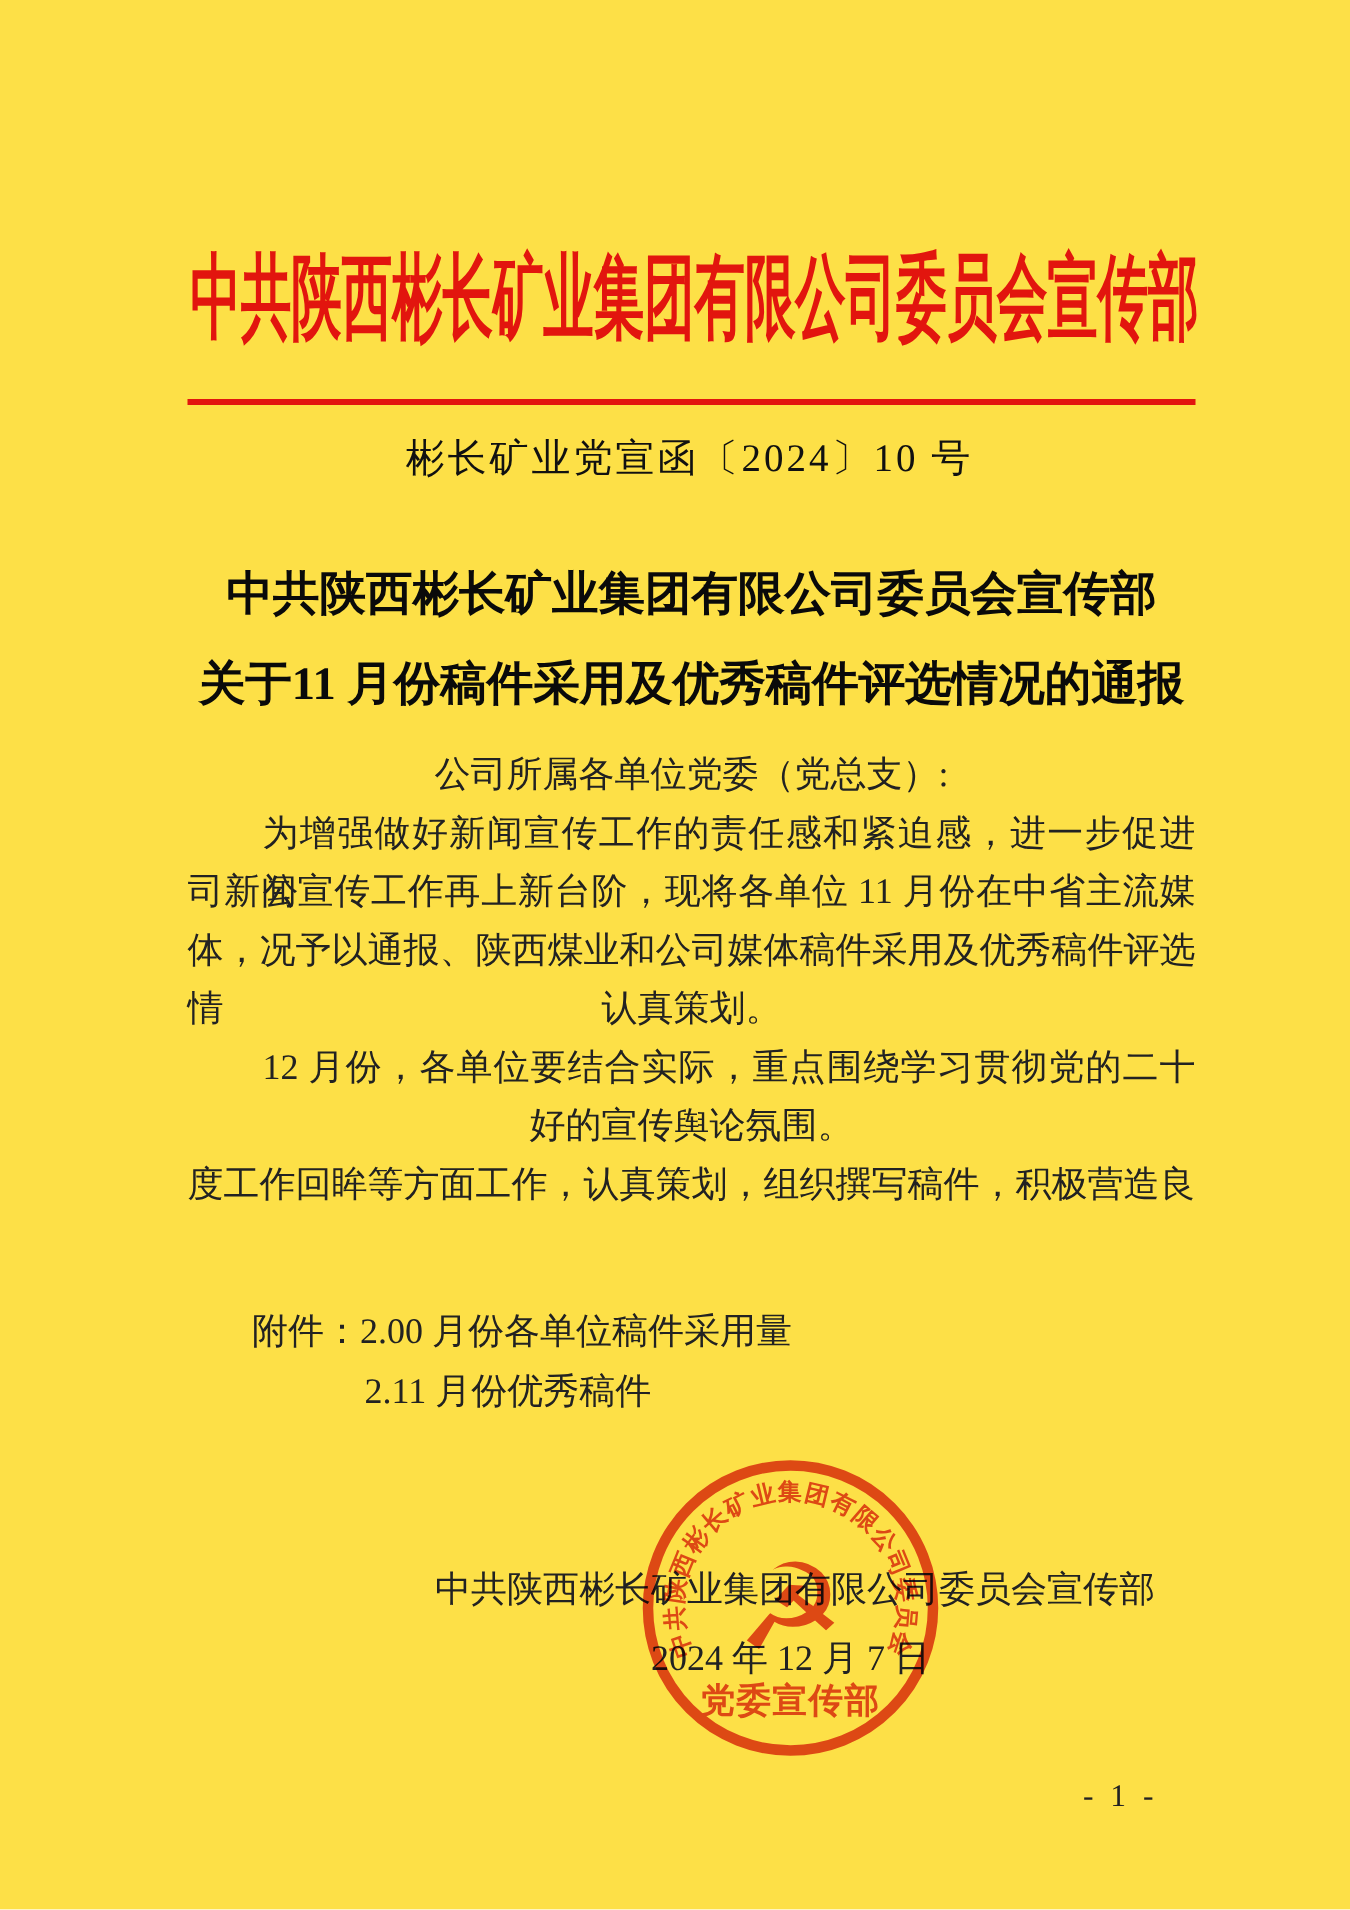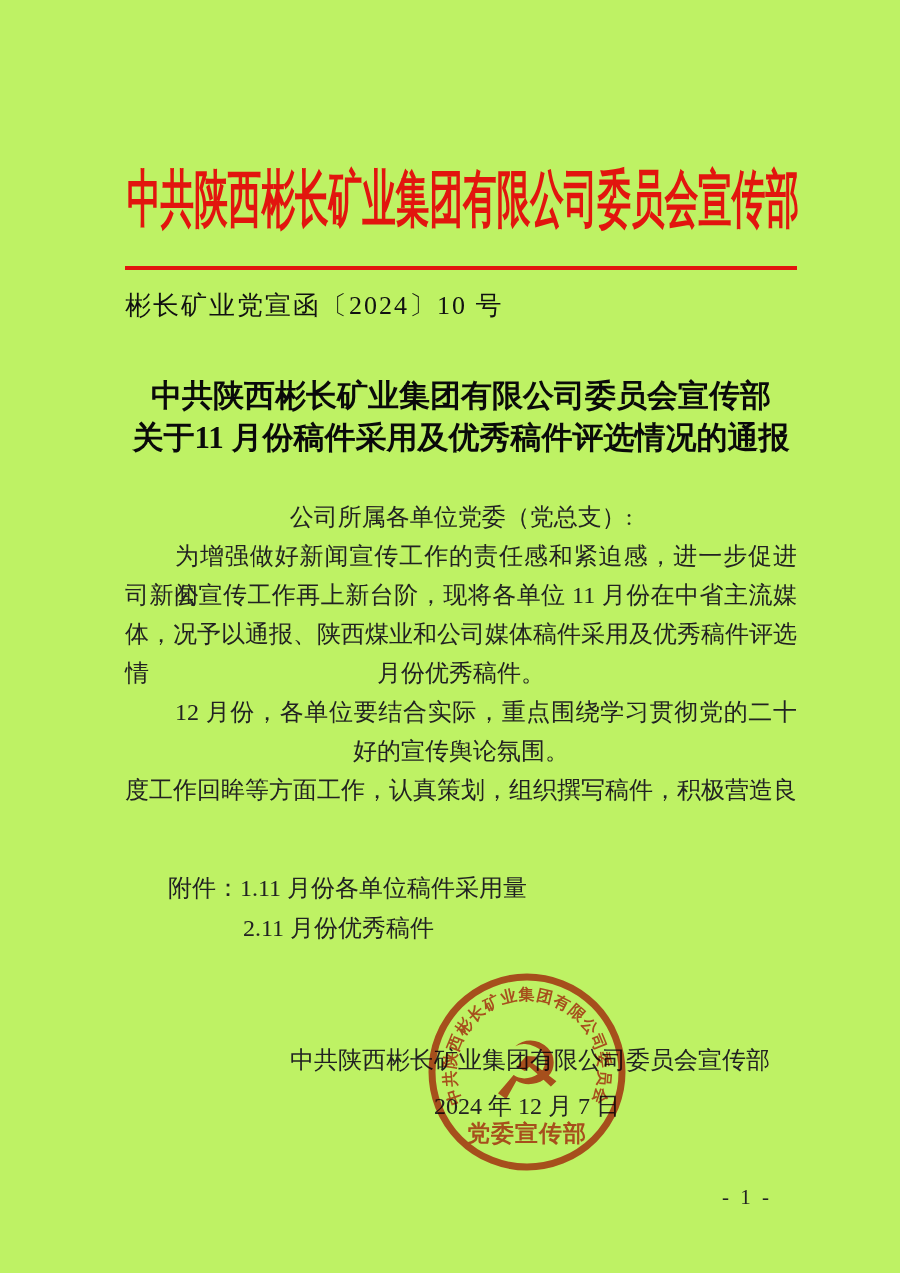--- a/index.html
+++ b/index.html
@@ -1,19 +1,19 @@
 <!DOCTYPE html>
 <html><head>
 <meta charset="utf-8">
 <style>
   html,body{margin:0;padding:0;background:#ffffff;}
   .page{
     position:relative;
     width:900px;height:1273px;
-    background:#bef264;
+    background:#fde047;
     overflow:hidden;
     font-family:"Liberation Serif","DejaVu Serif",serif;
     color:#1d1d1d;
   }
   
   .header-title{
     position:absolute;left:127px;top:164px;
     font-family:"Liberation Sans","DejaVu Sans",sans-serif;
     font-weight:900;
     font-size:62px;line-height:70px;
@@ -22,35 +22,35 @@
     transform:scaleX(0.542);
     transform-origin:left top;
     letter-spacing:0;
   }
   .red-rule{
     position:absolute;left:125px;top:266px;
     width:672px;height:4px;background:#e2150e;
   }
   .doc-number{
     position:absolute;left:125px;top:289px;width:669px;
-    text-align:left;
+    text-align:center;
     font-size:26px;line-height:34px;
     letter-spacing:2px;color:#111;
     white-space:nowrap;
     font-family:Liberation Serif, serif;
   }
   
   .doc-title-line{
     position:absolute;left:113px;width:696px;
     text-align:center;font-weight:bold;
     font-size:31px;line-height:40px;color:#0a0a0a;
     white-space:nowrap;letter-spacing:0px;
   }
   .doc-title-line.l1{top:376px;}
-  .doc-title-line.l2{top:418px;}
+  .doc-title-line.l2{top:436px;}
   
   .body-block{position:absolute;left:125px;top:498px;width:672px;}
   .bline{
     height:39px;line-height:39px;
     font-size:24px;color:#222;
     text-align:center;white-space:nowrap;
   }
   .bline.fill{
     white-space:normal;
     text-align:justify;
@@ -97,28 +97,28 @@
   <div class="doc-number">彬长矿业党宣函〔2024〕10 号</div>
 
   <div class="doc-title-line l1">中共陕西彬长矿业集团有限公司委员会宣传部</div>
   <div class="doc-title-line l2">关于11 月份稿件采用及优秀稿件评选情况的通报</div>
 
   <div class="body-block">
     <div class="bline">公司所属各单位党委（党总支）:</div>
     <div class="bline fill indent">为增强做好新闻宣传工作的责任感和紧迫感，进一步促进公</div>
     <div class="bline fill">司新闻宣传工作再上新台阶，现将各单位 11 月份在中省主流媒</div>
     <div class="bline fill">体，况予以通报、陕西煤业和公司媒体稿件采用及优秀稿件评选情</div>
-    <div class="bline">月份优秀稿件。</div>
+    <div class="bline">认真策划。</div>
     <div class="bline fill indent">12 月份，各单位要结合实际，重点围绕学习贯彻党的二十</div>
     <div class="bline">好的宣传舆论氛围。</div>
     <div class="bline fill">度工作回眸等方面工作，认真策划，组织撰写稿件，积极营造良</div>
   </div>
 
   <div class="attach-block">
-    <div class="aline a1">附件：1.11 月份各单位稿件采用量</div>
+    <div class="aline a1">附件：2.00 月份各单位稿件采用量</div>
     <div class="aline a2">2.11 月份优秀稿件</div>
   </div>
 
   <div class="sig-dept">中共陕西彬长矿业集团有限公司委员会宣传部</div>
   <div class="sig-date">2024 年 12 月 7 日</div>
 
   <svg class="seal" viewBox="0 0 206 210" xmlns="http://www.w3.org/2000/svg">
     <circle cx="103" cy="103" r="95" fill="none" stroke="#dd4437" stroke-width="7"></circle>
     <defs>
       <path id="sealArc" d="M 37.8 133.4 A 72 72 0 1 1 168.2 133.4" fill="none"></path>

